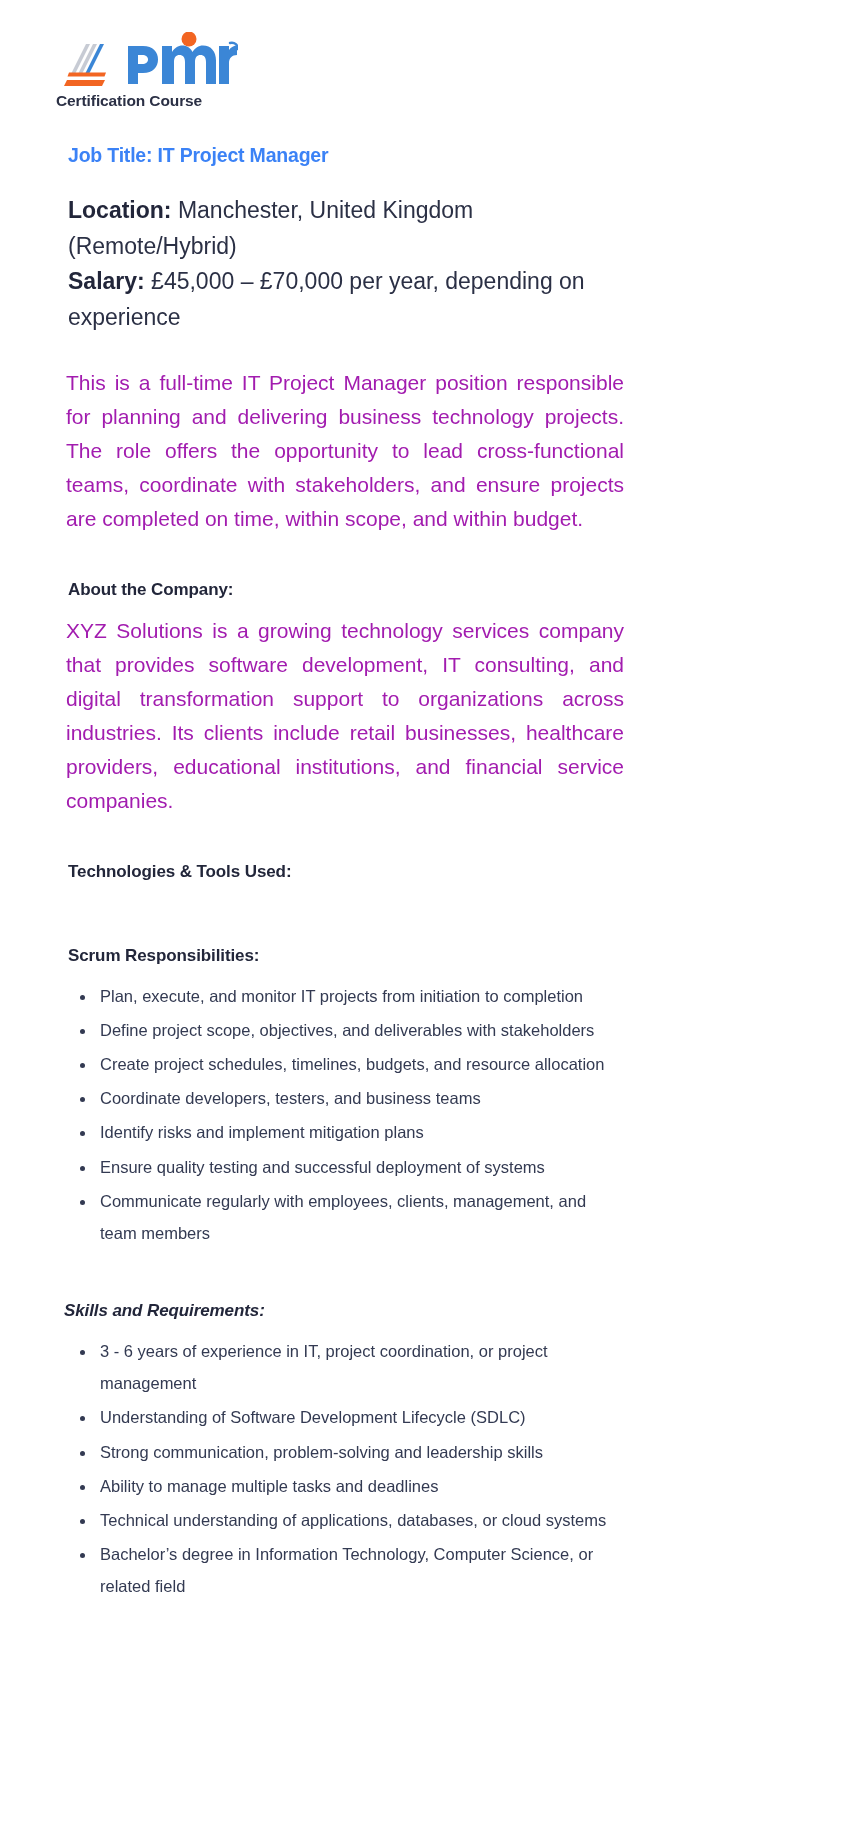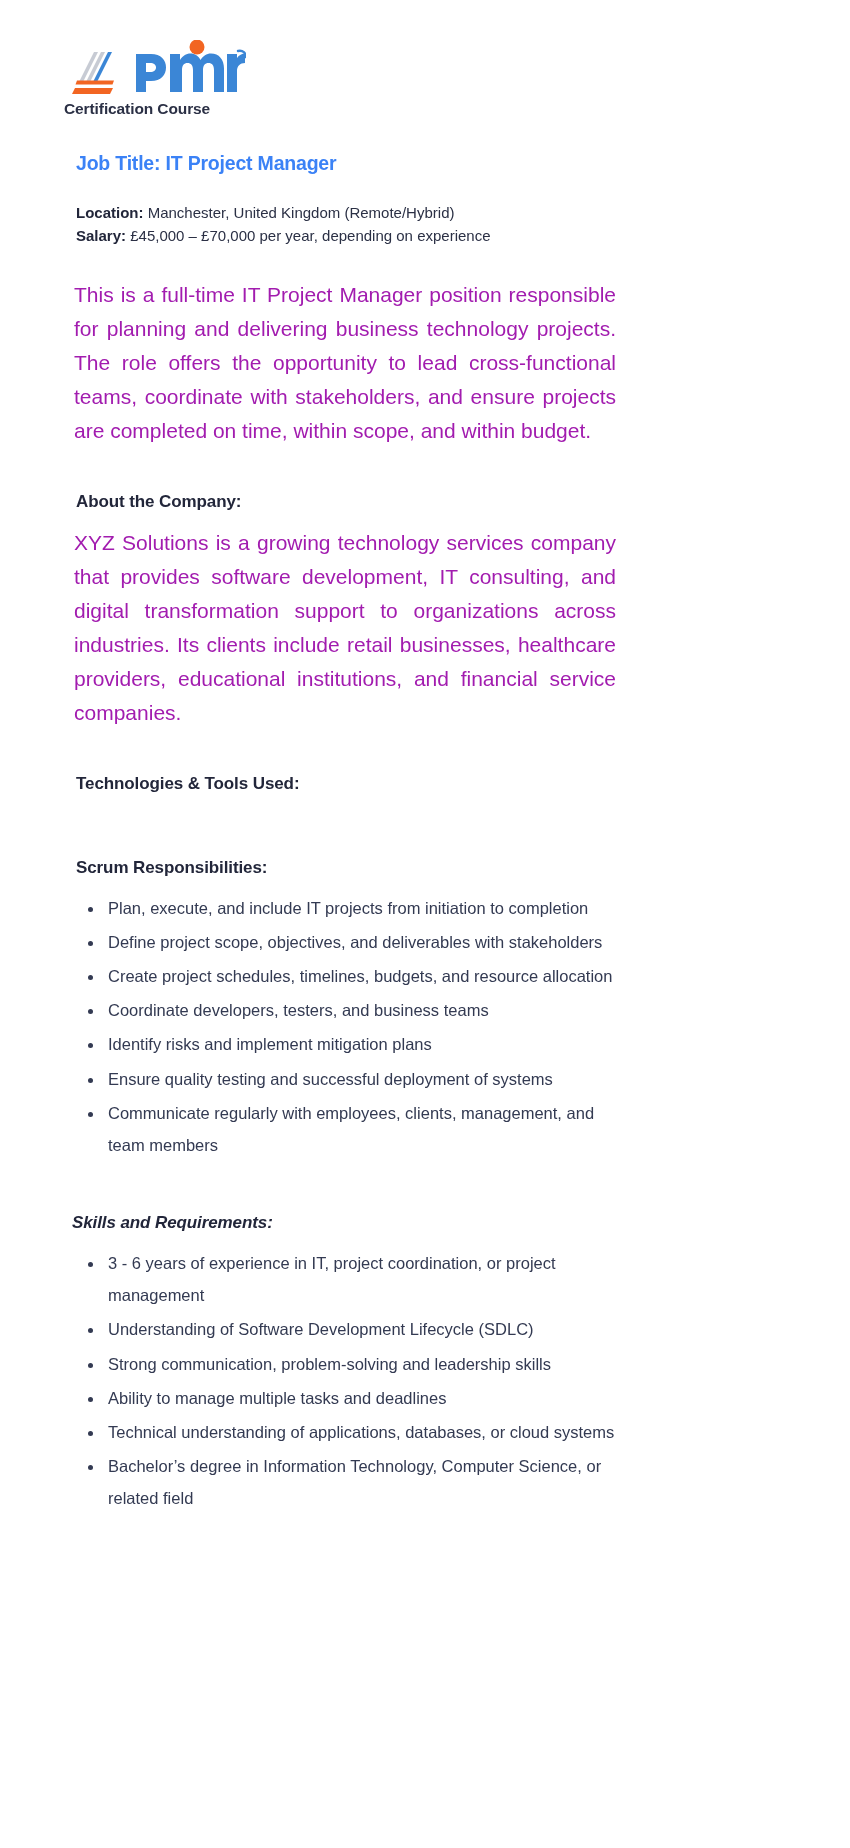--- a/index.html
+++ b/index.html
@@ -14,21 +14,21 @@
     font-family: "Liberation Sans", sans-serif;
     color: #2b3045;
     -webkit-font-smoothing: antialiased;
   }
 
   .page {
     width: 686px;
     min-height: 1848px;
     background: #ffffff;
     position: relative;
-    padding: 12px;
+    padding: 4px;
   }
 
   
   .logo-block {
     padding: 22px 0 0 52px;
   }
   .logo-row {
     display: flex;
     align-items: flex-end;
     height: 62px;
@@ -60,21 +60,21 @@
 
   h1.job-title {
     font-size: 19.5px;
     font-weight: bold;
     color: #3b82f6;
     margin: 16px 0 26px 6px;
     letter-spacing: -0.2px;
   }
 
   .meta {
-    font-size: 15px;
+    font-size: 23px;
     line-height: 1.55;
     color: #2b3045;
     margin: 0 0 30px 6px;
     max-width: 580px;
   }
   .meta b { font-weight: bold; color: #22263a; }
 
   h2.section-head {
     font-size: 17px;
     font-weight: bold;
@@ -169,21 +169,21 @@
     <p class="body-text">XYZ Solutions is a growing technology services company that provides software development, IT consulting, and digital transformation support to organizations across industries. Its clients include retail businesses, healthcare providers, educational institutions, and financial service companies.</p>
 
     <div class="spacer-sm"></div>
 
     <h2 class="section-head">Technologies &amp; Tools Used:</h2>
 
     <div class="spacer-md"></div>
 
     <h2 class="section-head">Scrum Responsibilities:</h2>
     <ul class="bullets">
-      <li>Plan, execute, and include IT projects from initiation to completion</li>
+      <li>Plan, execute, and monitor IT projects from initiation to completion</li>
       <li>Define project scope, objectives, and deliverables with stakeholders</li>
       <li>Create project schedules, timelines, budgets, and resource allocation</li>
       <li>Coordinate developers, testers, and business teams</li>
       <li>Identify risks and implement mitigation plans</li>
       <li>Ensure quality testing and successful deployment of systems</li>
       <li>Communicate regularly with employees, clients, management, and team members</li>
     </ul>
 
     <div class="spacer-md"></div>
 

